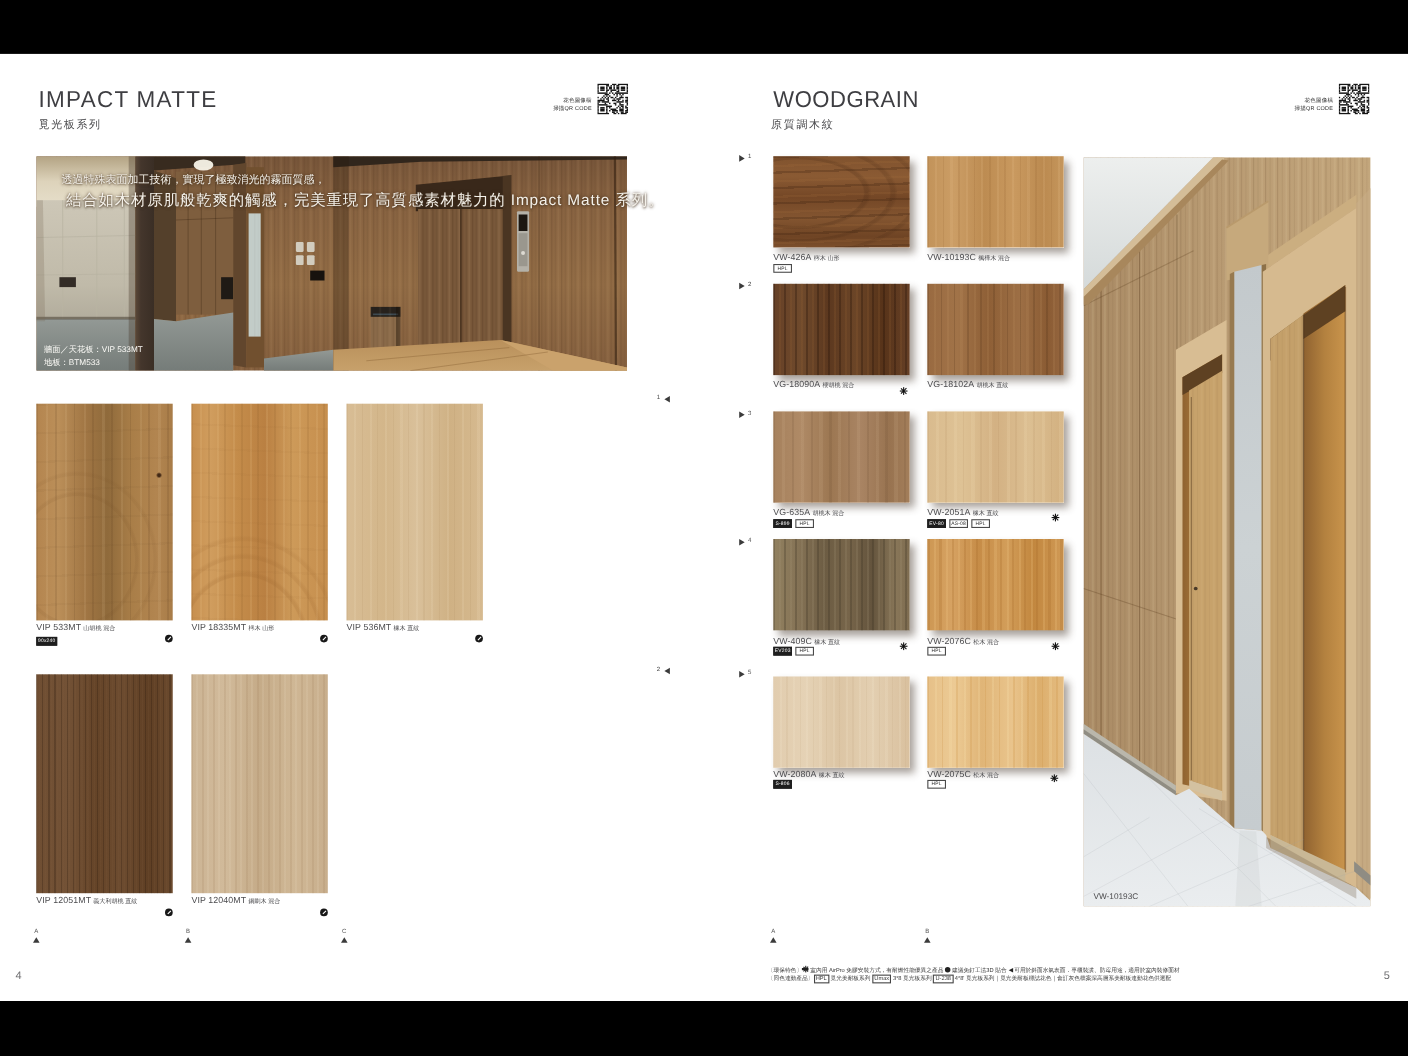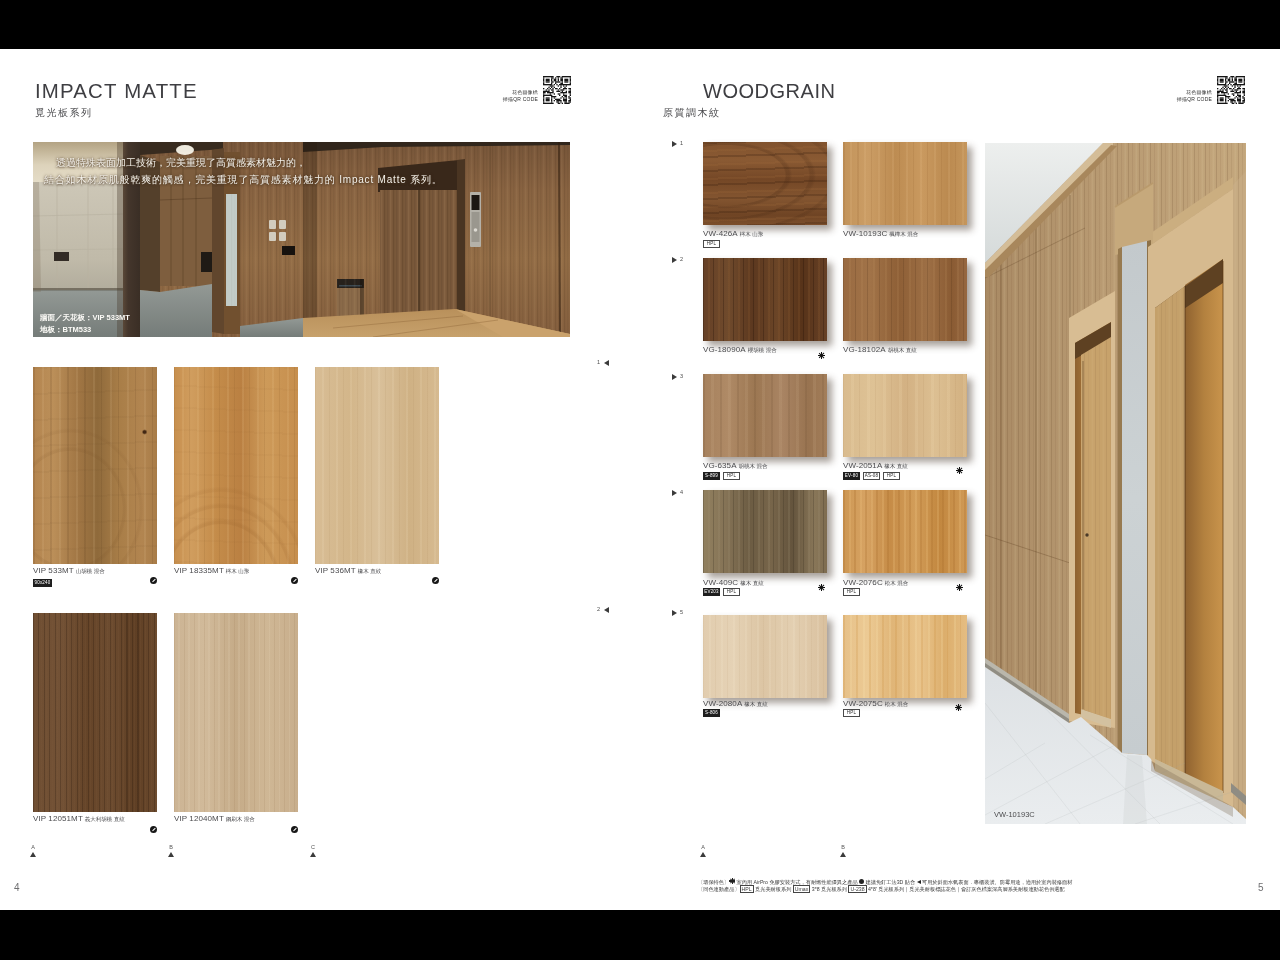--- a/index.html
+++ b/index.html
@@ -166,21 +166,21 @@
         <rect x="19" y="19" width="2" height="1"></rect>
         <rect x="0" y="20" width="8" height="1"></rect>
         <rect x="11" y="20" width="2" height="1"></rect>
         <rect x="14" y="20" width="1" height="1"></rect>
         <rect x="16" y="20" width="4" height="1"></rect>
       </g>
     </svg></div>
 
 <div class="abs ttl" id="t2" style="left:703px;top:79px;letter-spacing:0.5px;transform:scaleX(0.955);">WOODGRAIN</div>
 
-<div class="abs sub" style="left:663px;top:106px;">原質調木紋</div>
+<div class="abs sub" style="left:701px;top:106px;">原質調木紋</div>
 
 <div class="abs qlbl" style="left:1134px;top:89px;width:78px;">花色圖像檔<br>掃描QR CODE</div>
 
 <div class="abs" id="qr2" style="left:1217px;top:76px;width:28px;height:28px;"><svg viewBox="0 0 21 21" width="28" height="28">
       <rect width="21" height="21" fill="#fff"></rect>
       <g fill="#151515">
         <rect x="0" y="0" width="8" height="1"></rect>
         <rect x="10" y="0" width="3" height="1"></rect>
         <rect x="14" y="0" width="7" height="1"></rect>
         <rect x="0" y="1" width="1" height="1"></rect>
@@ -432,25 +432,25 @@
 <rect x="304" y="137" width="27" height="41" fill="url(#pGrain)" opacity="0.5"></rect>
 <rect x="327" y="137" width="4" height="41" fill="rgba(25,15,6,0.4)"></rect>
 
 <polygon points="270,176 422,167 537,192 537,195 270,195" fill="url(#gFloorW)"></polygon>
 <polygon points="422,167 537,192 537,195 470,195" fill="#caa26c"></polygon>
 <line x1="300" y1="186" x2="430" y2="174" stroke="rgba(140,100,55,0.5)" stroke-width="0.8"></line>
 <line x1="340" y1="195" x2="465" y2="178" stroke="rgba(140,100,55,0.5)" stroke-width="0.8"></line>
 </svg>
 </div>
 
-<div class="abs" style="left:56px;top:156px;font-size:10px;letter-spacing:0px;color:#f4f1ea;text-shadow:0 0 3px rgba(70,50,30,0.9),0 1px 2px rgba(70,50,30,0.7);">透過特殊表面加工技術，完美重現了高質感素材魅力的，</div>
-
-<div class="abs" style="left:44px;top:173px;font-size:10px;letter-spacing:0.8px;color:#f4f1ea;text-shadow:0 0 3px rgba(70,50,30,0.9),0 1px 2px rgba(70,50,30,0.7);">結合如木材原肌般乾爽的觸感，完美重現了高質感素材魅力的 Impact Matte 系列。</div>
-
-<div class="abs" style="left:40px;top:312px;font-size:7.5px;line-height:12px;color:#fbfaf6;font-weight:bold;">牆面／天花板：VIP 533MT<br>地板：BTM533</div>
+<div class="abs" style="left:56px;top:156px;font-size:10px;letter-spacing:0px;color:#f4f1ea;text-shadow:0 0 3px rgba(70,50,30,0.9),0 1px 2px rgba(70,50,30,0.7);">透過特殊表面加工技術，實現了極致消光的霧面質感，</div>
+
+<div class="abs" style="left:60px;top:173px;font-size:14px;letter-spacing:0.8px;color:#f4f1ea;text-shadow:0 0 3px rgba(70,50,30,0.9),0 1px 2px rgba(70,50,30,0.7);">結合如木材原肌般乾爽的觸感，完美重現了高質感素材魅力的 Impact Matte 系列。</div>
+
+<div class="abs" style="left:40px;top:312px;font-size:7.5px;line-height:12px;color:#fbfaf6;">牆面／天花板：VIP 533MT<br>地板：BTM533</div>
 
 <div class="abs" id="heroR" style="left:985px;top:143px;width:261px;height:681px;">
 <svg width="261" height="681" viewBox="0 0 261 681">
 <defs>
 <linearGradient id="gWallR" x1="0" y1="0" x2="1" y2="0">
 <stop offset="0" stop-color="#a98a64"></stop>
           <stop offset="0.45" stop-color="#b89a72"></stop>
           <stop offset="1" stop-color="#c3a67c"></stop>
 </linearGradient>
 <linearGradient id="gCeilR" x1="0" y1="0" x2="0" y2="1">

